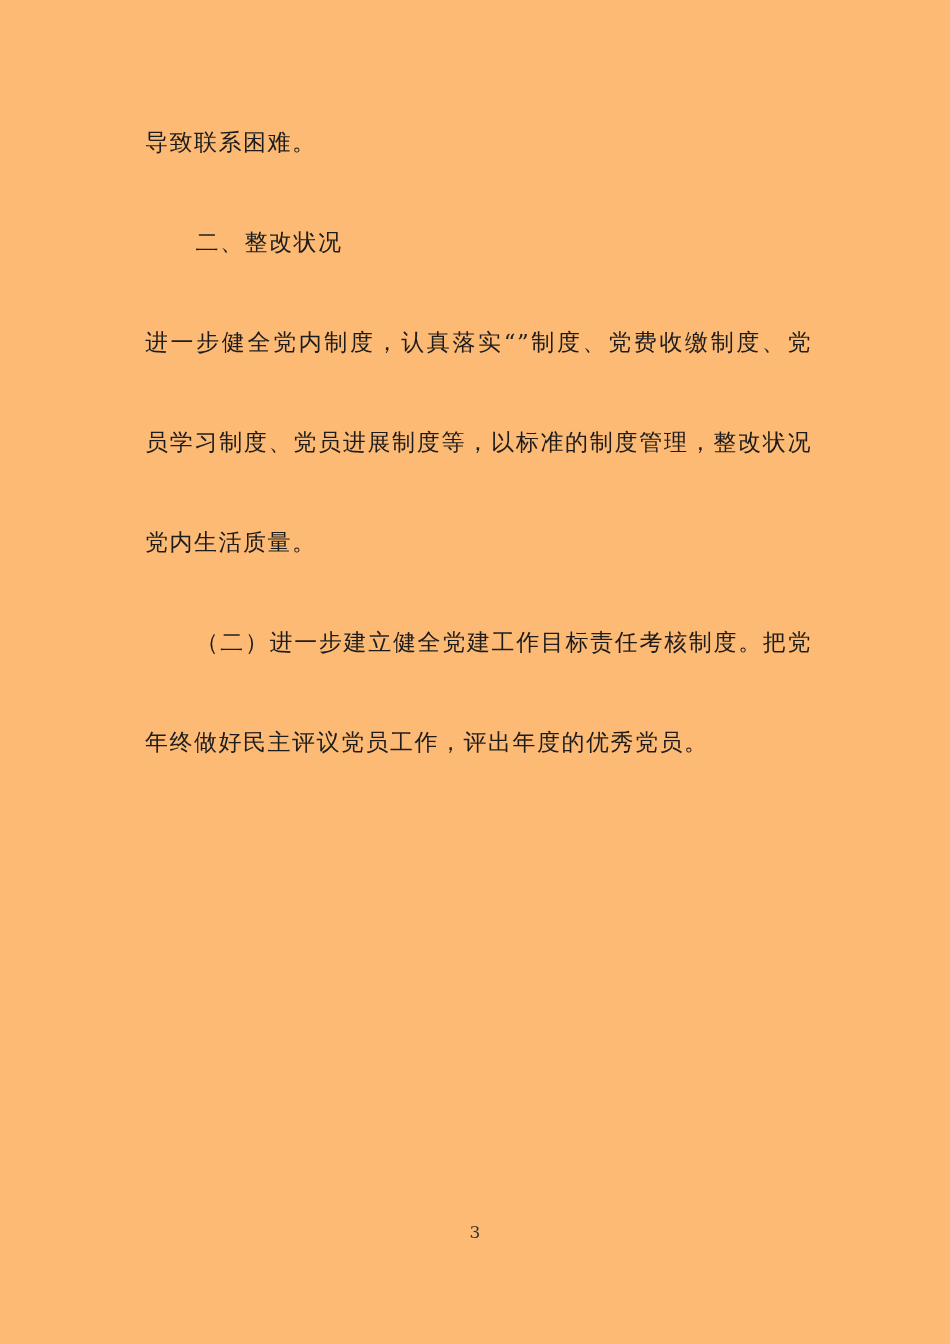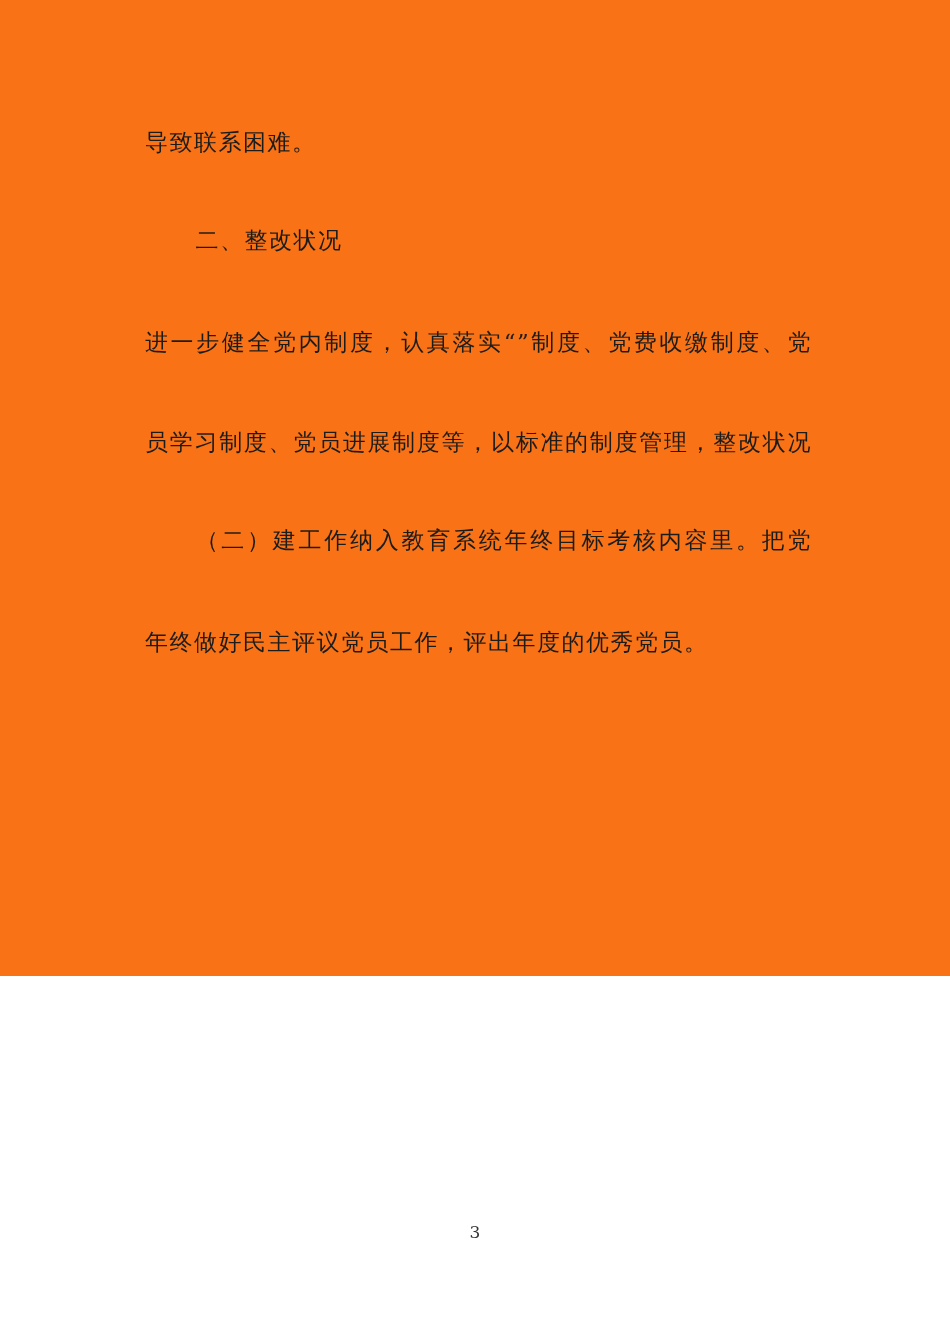--- a/index.html
+++ b/index.html
@@ -10,38 +10,37 @@
   body {
     width: 950px;
     height: 1344px;
     position: relative;
     font-family: "DejaVu Serif", "Liberation Serif", serif;
     color: #1a1a1a;
     overflow: hidden;
   }
   .page {
     width: 950px;
-    height: 976px;
-    background: #f97316;
+    height: 1344px;
+    background: #fdba74;
     box-sizing: border-box;
   }
   .text-block {
     padding: 92px 138px 0 145px;
   }
   .doc-line {
     font-size: 23px;
     line-height: 100px;
     height: 100px;
     letter-spacing: 1.5px;
     white-space: nowrap;
     color: #1c1c1c;
   }
   .doc-line.indent {
     text-indent: 2.2em;
-    font-family: Liberation Mono, monospace;
   }
   .doc-line.full {
     white-space: normal;
     text-align: justify;
     text-align-last: justify;
   }
   .page-number {
     position: absolute;
     left: 0;
     right: 0;
@@ -54,17 +53,18 @@
 </style>
 </head>
 <body>
 
 <div class="page">
   <div class="text-block">
     <div class="doc-line">导致联系困难。</div>
     <div class="doc-line indent">二、整改状况</div>
     <div class="doc-line full">进一步健全党内制度，认真落实“”制度、党费收缴制度、党</div>
     <div class="doc-line full">员学习制度、党员进展制度等，以标准的制度管理，整改状况</div>
-    <div class="doc-line indent full">（二）建工作纳入教育系统年终目标考核内容里。把党</div>
+    <div class="doc-line">党内生活质量。</div>
+    <div class="doc-line indent full">（二）进一步建立健全党建工作目标责任考核制度。把党</div>
     <div class="doc-line">年终做好民主评议党员工作，评出年度的优秀党员。</div>
   </div>
   <div class="page-number">3</div>
 </div>
 
 </body></html>

